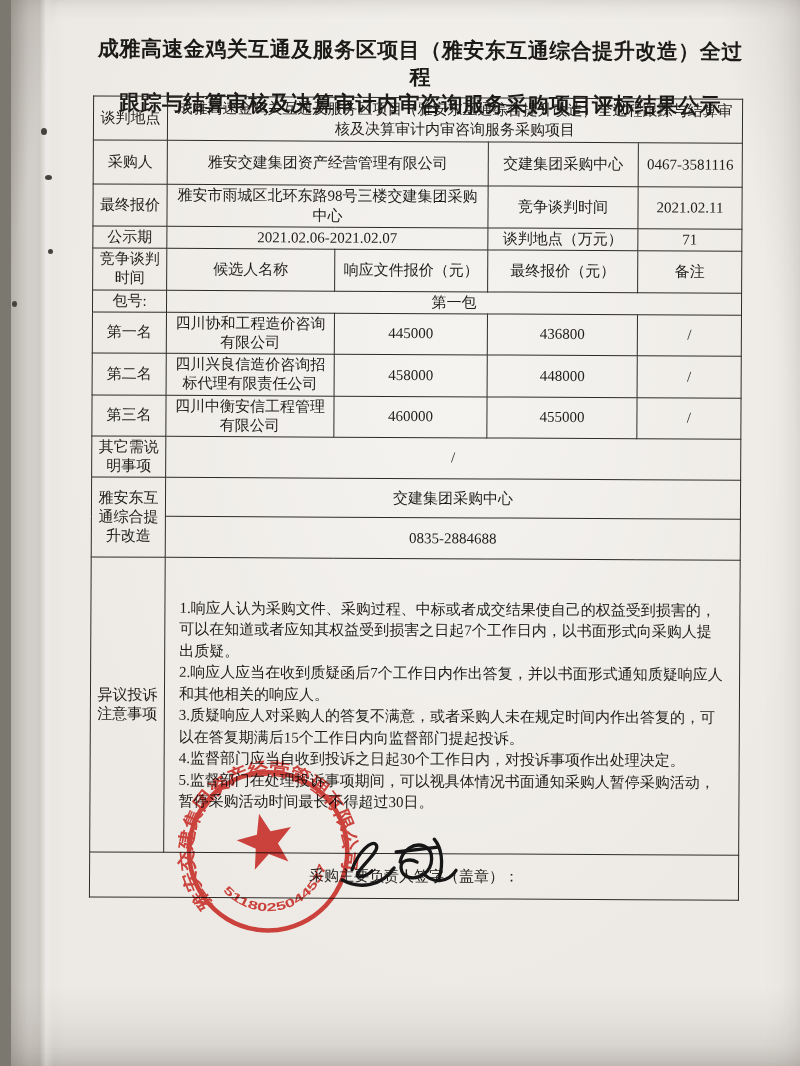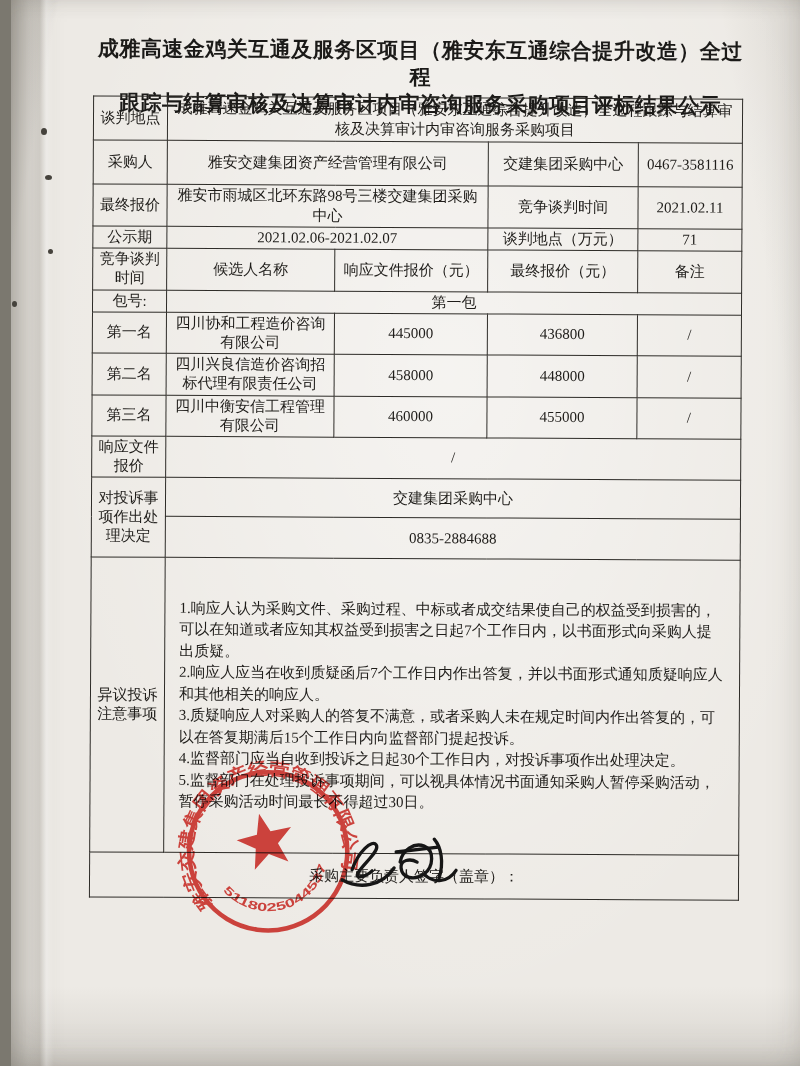--- a/index.html
+++ b/index.html
@@ -144,25 +144,25 @@
         <td>/</td>
       </tr>
       <tr style="height:41px">
         <td class="lab">第三名</td>
         <td class="left">四川中衡安信工程管理有限公司</td>
         <td>460000</td>
         <td>455000</td>
         <td>/</td>
       </tr>
       <tr style="height:34px">
-        <td class="lab">响应文件报价</td>
+        <td class="lab">其它需说明事项</td>
         <td colspan="4">/</td>
       </tr>
       <tr style="height:39px">
-        <td class="lab" rowspan="2">对投诉事项作出处理决定</td>
+        <td class="lab" rowspan="2">雅安东互通综合提升改造</td>
         <td colspan="4">交建集团采购中心</td>
       </tr>
       <tr style="height:41px">
         <td colspan="4">0835-2884688</td>
       </tr>
       <tr style="height:295px">
         <td class="lab">异议投诉注意事项</td>
         <td colspan="4">
           <div class="notice-body">
             <p>1.响应人认为采购文件、采购过程、中标或者成交结果使自己的权益受到损害的，可以在知道或者应知其权益受到损害之日起7个工作日内，以书面形式向采购人提出质疑。</p>

